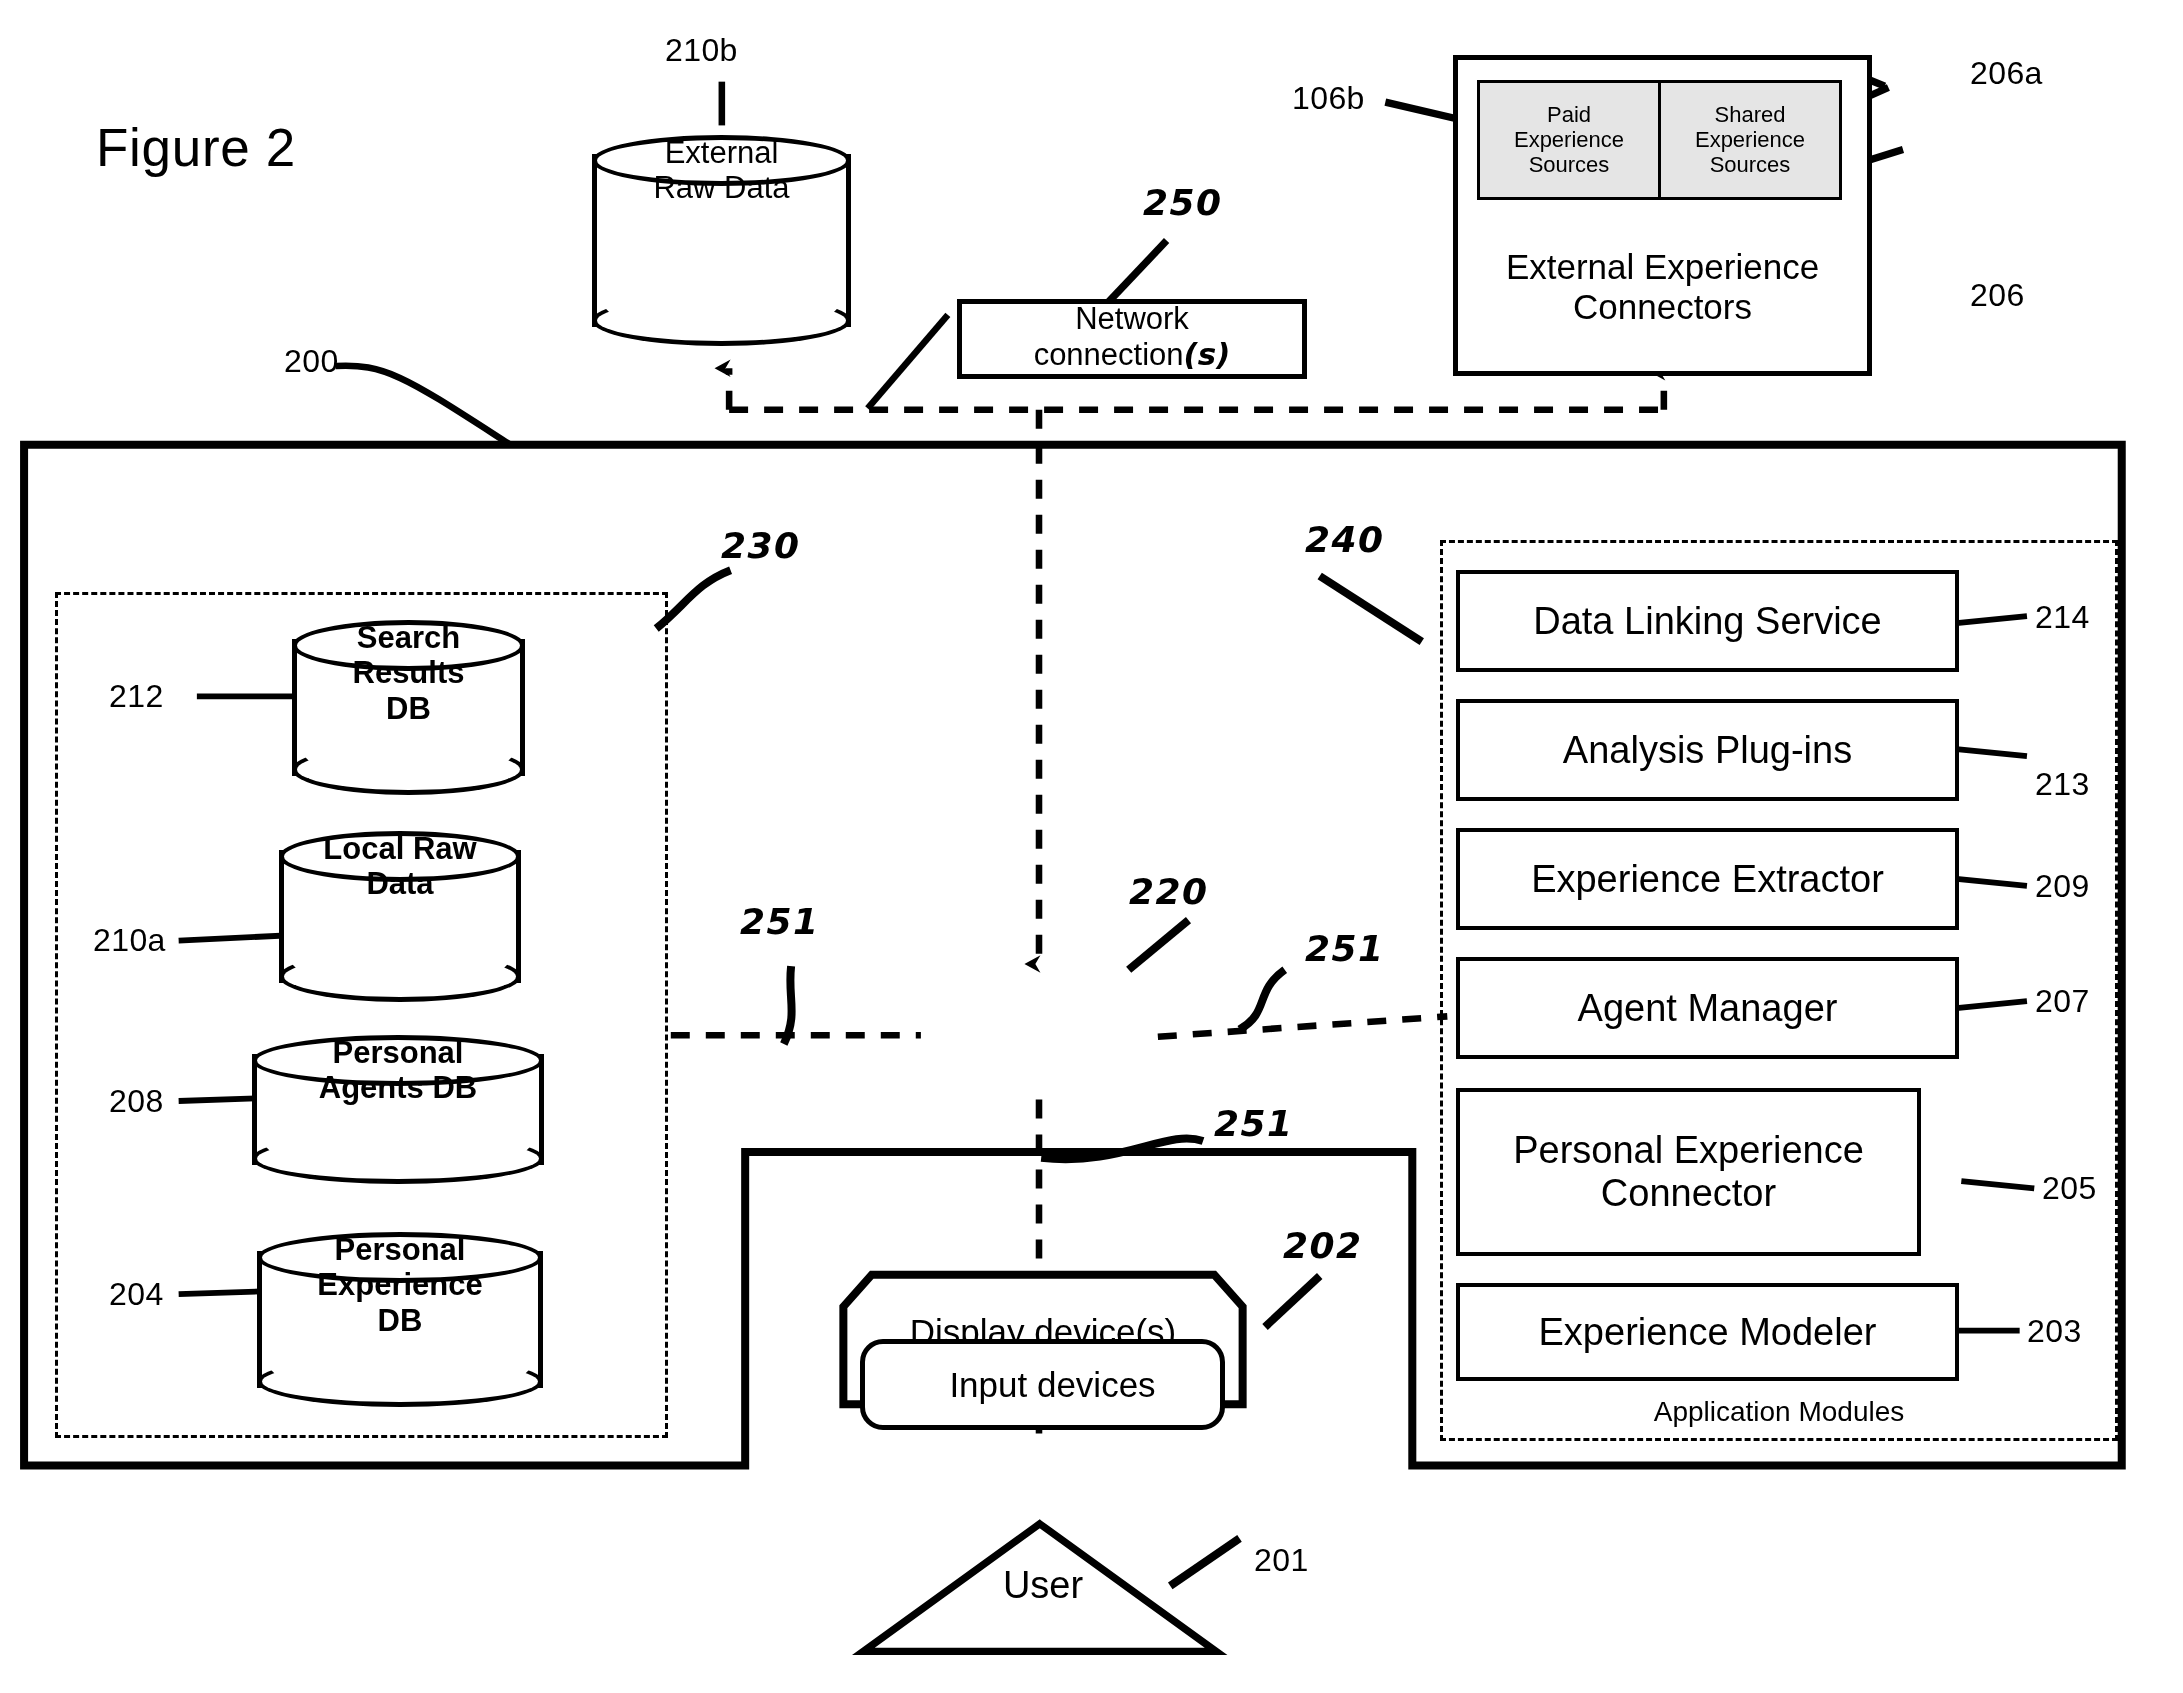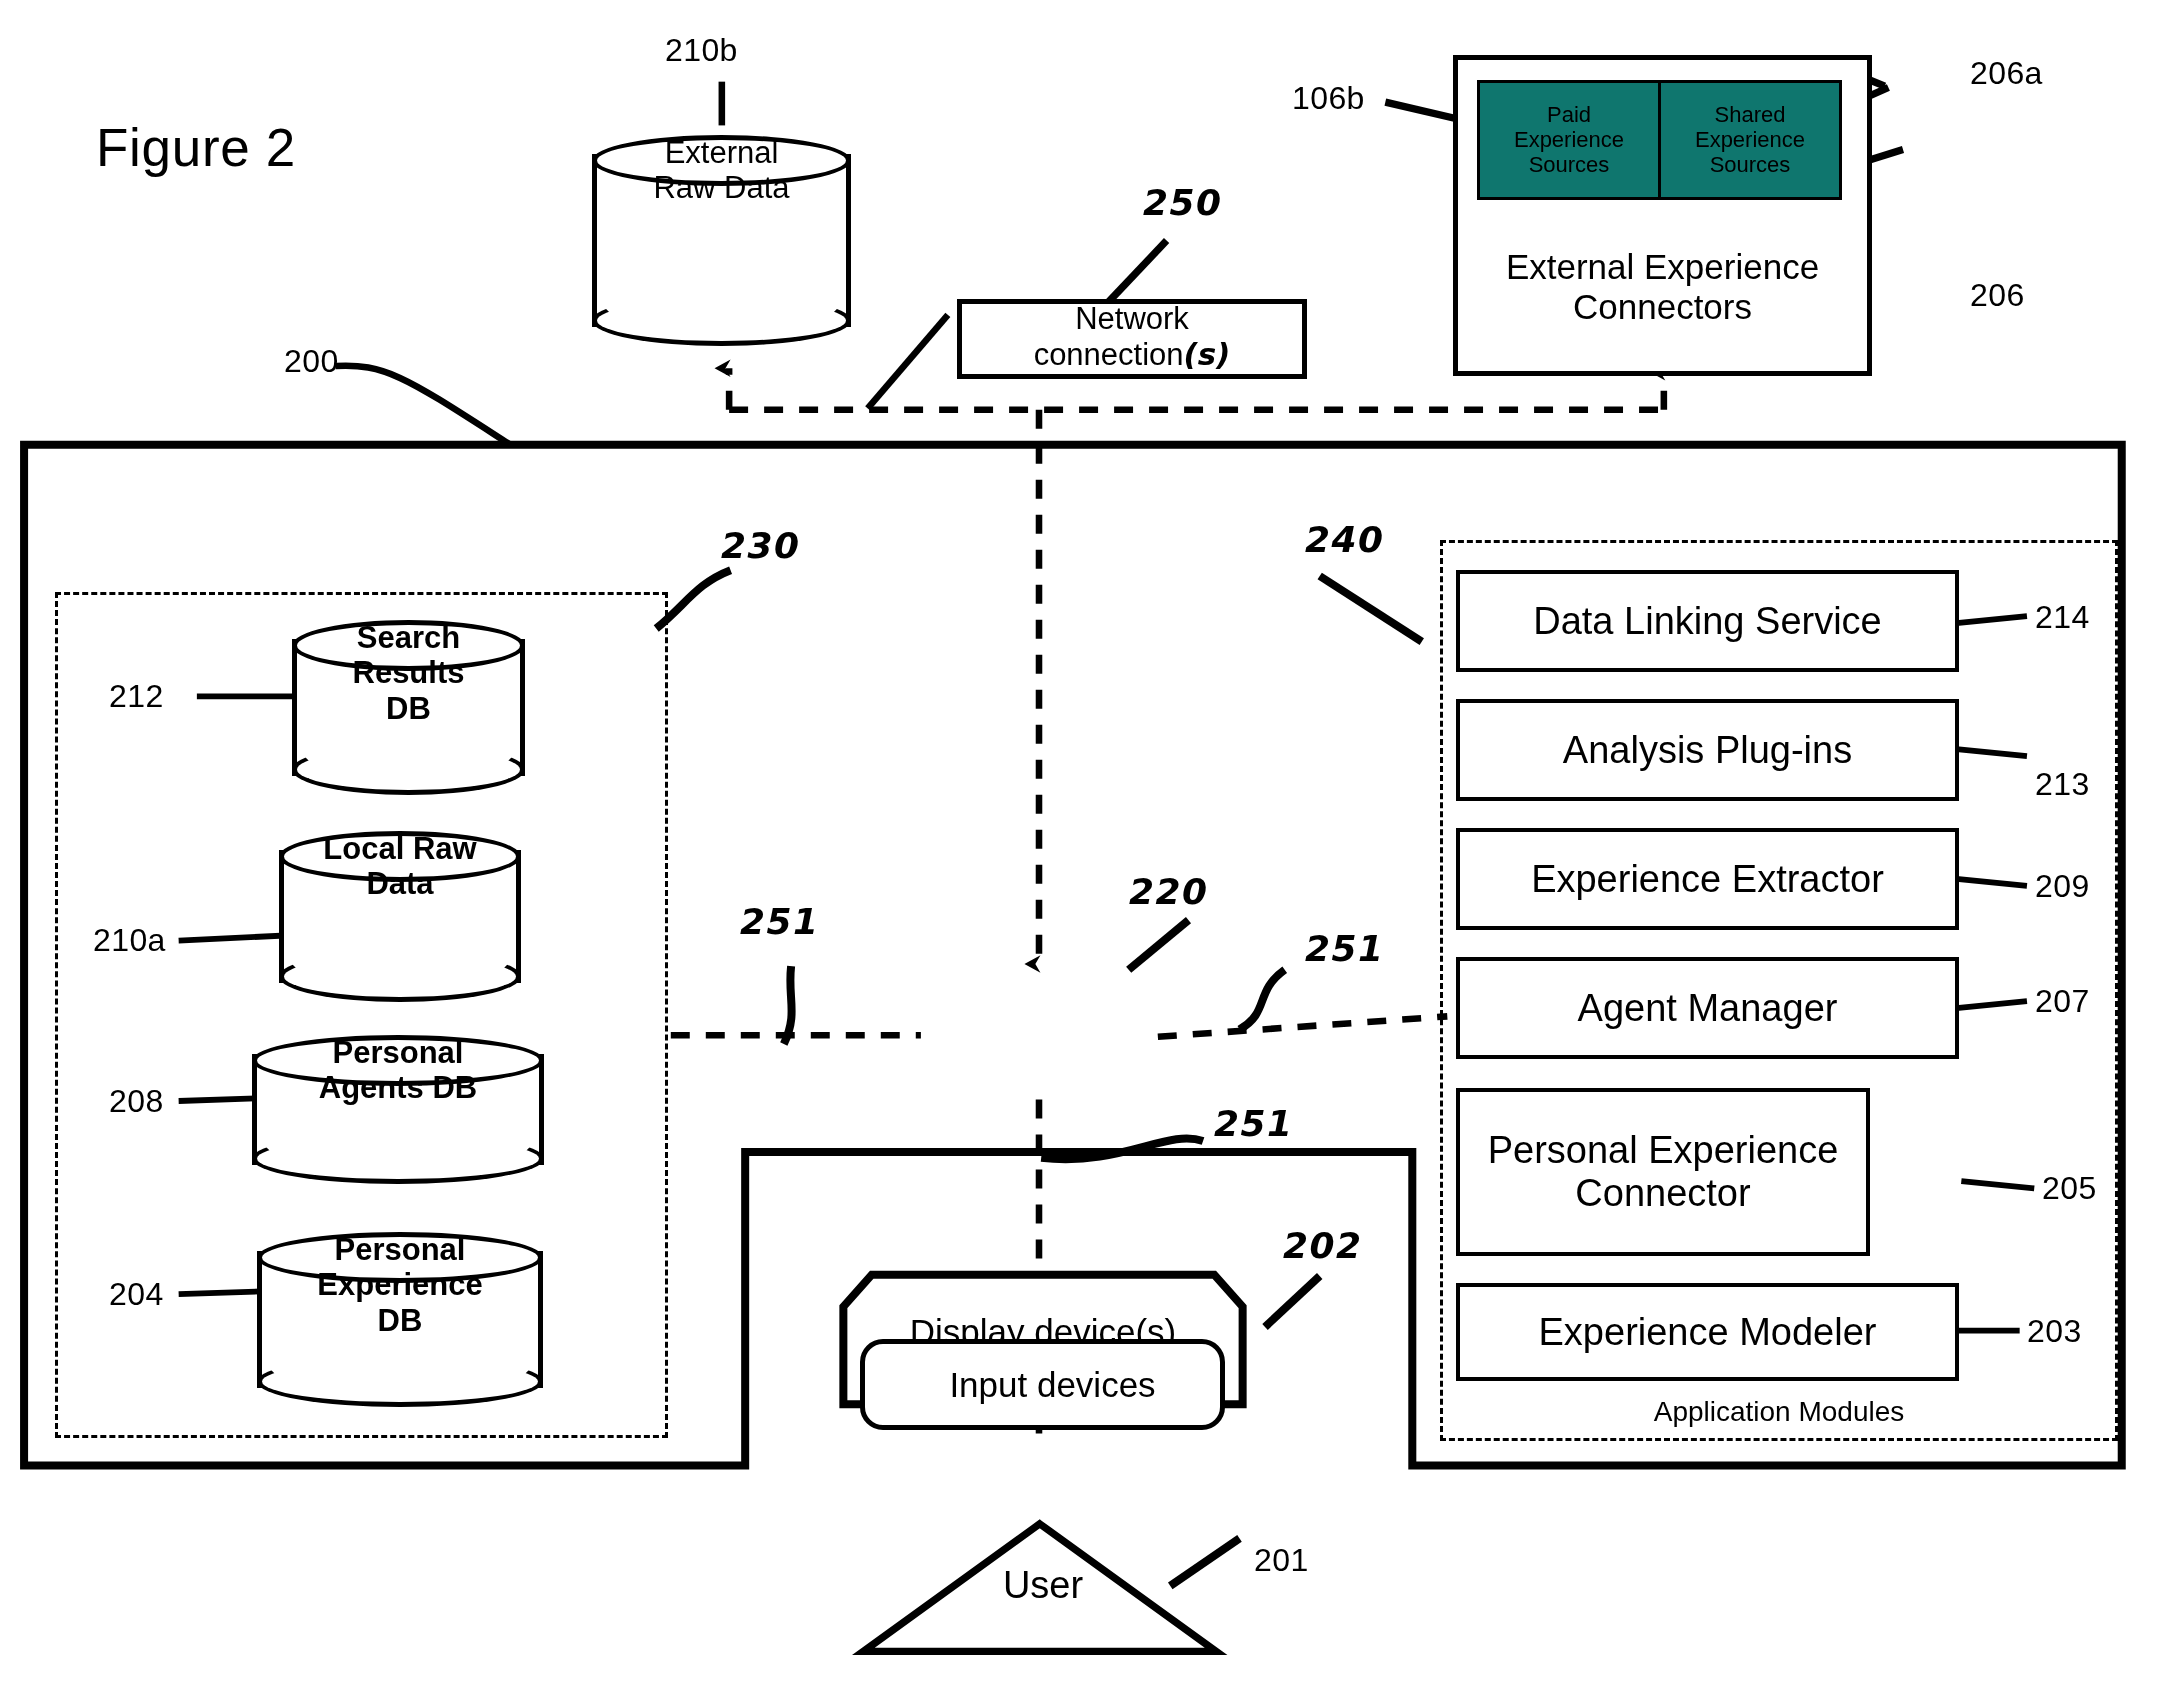--- a/index.html
+++ b/index.html
@@ -11,21 +11,21 @@
 
   
   .ctr{display:flex;align-items:center;justify-content:center;text-align:center;line-height:1.12;}
   .ref{font-size:32px;letter-spacing:0.4px;white-space:nowrap;}
   .hand{font-family:"DejaVu Sans", sans-serif;font-style:italic;font-weight:700;
         font-size:36px;letter-spacing:1.5px;white-space:nowrap;}
   .title{font-size:53px;letter-spacing:0.7px;white-space:nowrap;}
 
   
   .solidbox{border:5.1px solid #000;background:#fff;}
-  .thinbox{border:3.6px solid #000;background:#0f766e;}
+  .thinbox{border:3.6px solid #000;background:#e5e5e5;}
   .dashbox{border:3.6px dashed #000;background:transparent;}
   .modbox{border:4.4px solid #000;background:#fff;}
 
   
   .cyl{position:absolute;}
   .cyl .body{position:absolute;left:0;right:0;top:19px;bottom:19px;
              border-left:5.1px solid #000;border-right:5.1px solid #000;background:#fff;}
   .cyl .top{position:absolute;left:0;right:0;top:0;height:41px;border:5.1px solid #000;
             border-radius:50%;background:#fff;}
   .cyl .bot{position:absolute;left:0;right:0;bottom:0;height:41px;border:5.1px solid #000;
@@ -245,21 +245,21 @@
 
   <div class="abs modbox ctr" style="left:1456px;top:699px;width:503px;height:102px;font-size:38px;">Analysis Plug-ins</div>
   <div class="abs ref" style="left:2035px;top:766px;">213</div>
 
   <div class="abs modbox ctr" style="left:1456px;top:828px;width:503px;height:102px;font-size:38px;">Experience Extractor</div>
   <div class="abs ref" style="left:2035px;top:868px;">209</div>
 
   <div class="abs modbox ctr" style="left:1456px;top:957px;width:503px;height:102px;font-size:38px;">Agent Manager</div>
   <div class="abs ref" style="left:2035px;top:983px;">207</div>
 
-  <div class="abs modbox ctr" style="left:1456px;top:1088px;width:414px;height:168px;font-size:38px;">
+  <div class="abs modbox ctr" style="left:1456px;top:1088px;width:465px;height:168px;font-size:38px;">
     <span>
       <span>Personal Experience</span><br>
       <span>Connector</span>
     </span>
   </div>
   <div class="abs ref" style="left:2042px;top:1170px;">205</div>
 
   <div class="abs modbox ctr" style="left:1456px;top:1283px;width:503px;height:98px;font-size:38px;">Experience  Modeler</div>
   <div class="abs ref" style="left:2027px;top:1313px;">203</div>
 

